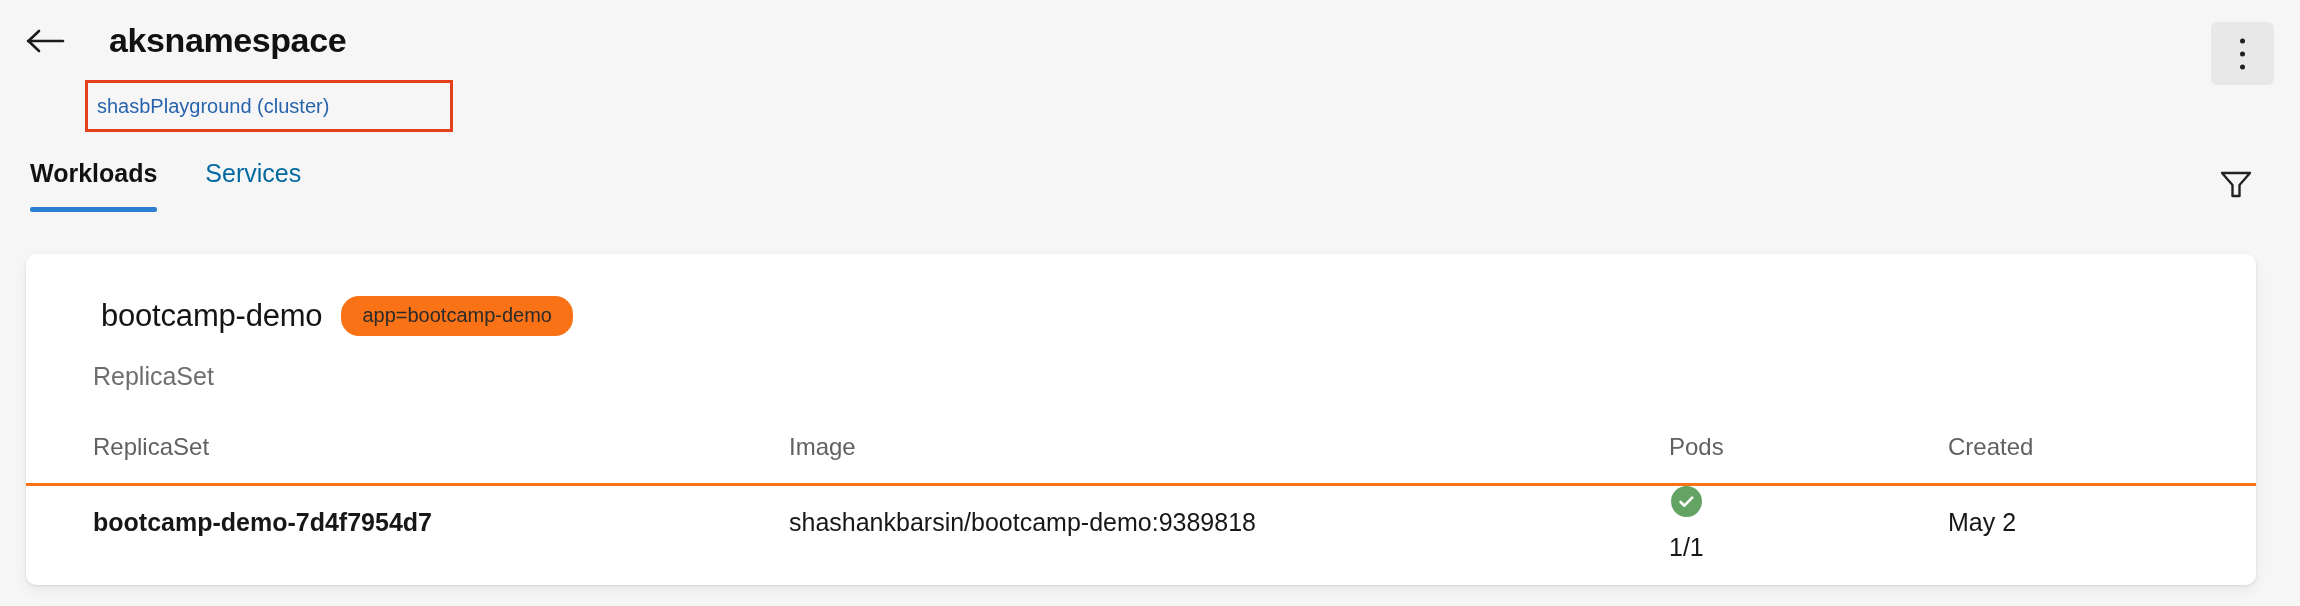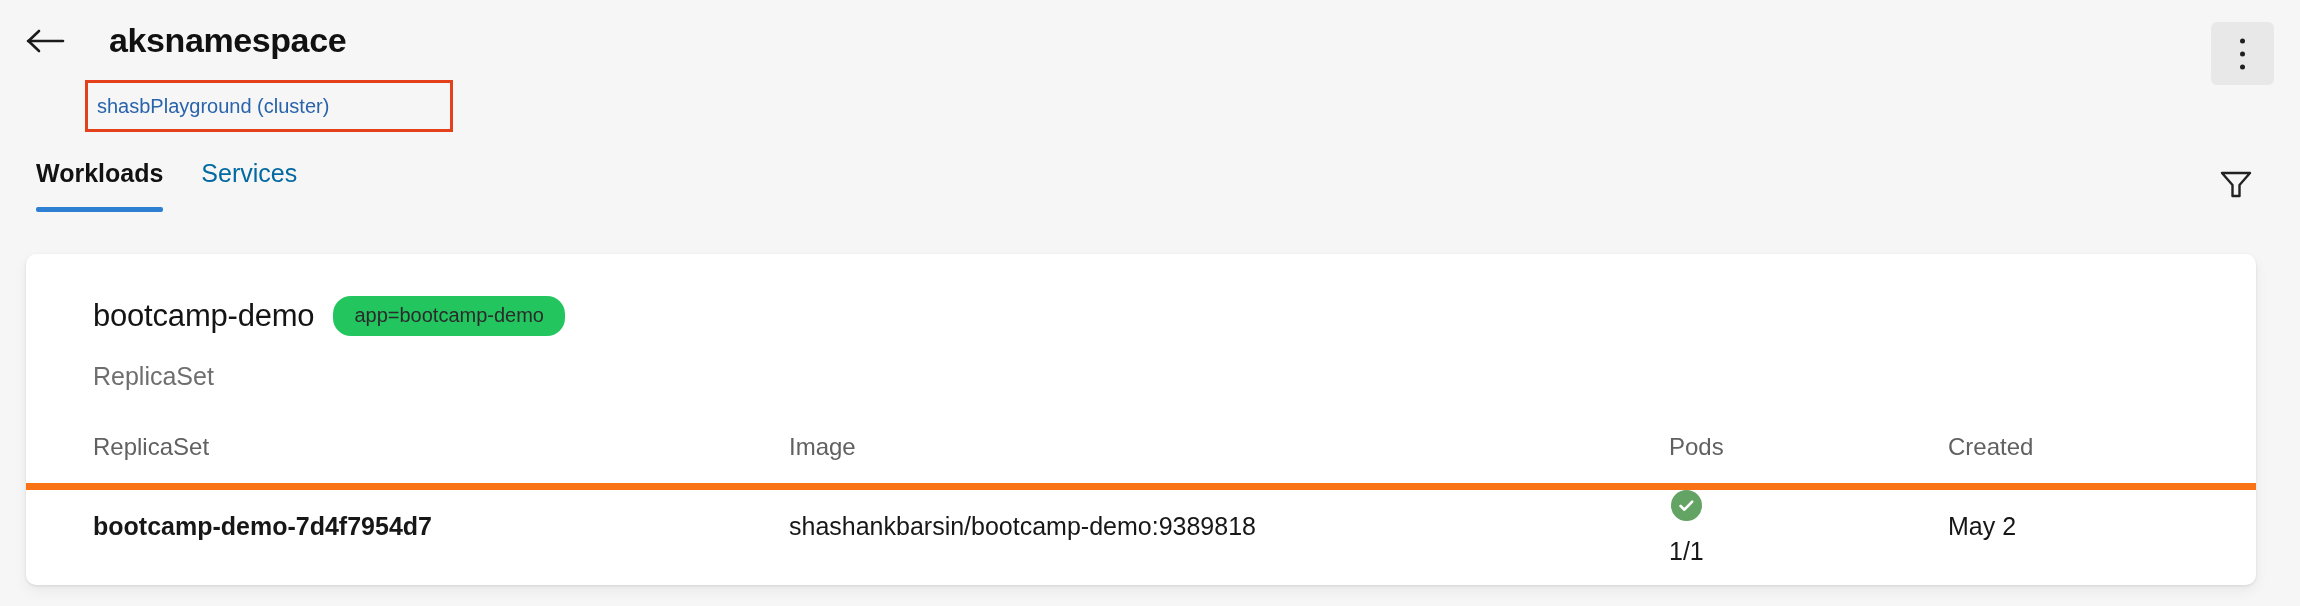--- a/index.html
+++ b/index.html
@@ -97,25 +97,25 @@
   
   .tabbar {
     position: absolute;
     left: 0;
     top: 148px;
     width: 2300px;
     height: 74px;
   }
   .tabs {
     position: absolute;
-    left: 36px;
+    left: 30px;
     top: 0;
     display: flex;
     align-items: flex-start;
-    gap: 38px;
+    gap: 48px;
   }
   .tab {
     position: relative;
     padding: 10px 0 24px 0;
     font-size: 25px;
     line-height: 30px;
     color: #0369a1;
     white-space: nowrap;
     cursor: pointer;
   }
@@ -157,39 +157,39 @@
   }
 
   .card-head {
     position: absolute;
     left: 0; top: 0;
     width: 100%;
     height: 157px;
   }
   .wl-title-row {
     position: absolute;
-    left: 67px;
+    left: 75px;
     top: 42px;
     display: flex;
     align-items: center;
     gap: 19px;
   }
   .wl-name {
     font-size: 31px;
     line-height: 36px;
     font-weight: normal;
     color: #141414;
     white-space: nowrap;
     letter-spacing: -0.2px;
   }
   .wl-chip {
     font-size: 20px;
     line-height: 20px;
     color: #2b2b2b;
-    background: #22c55e;
+    background: #f97316;
     border-radius: 18px;
     padding: 9px 21px 11px 21px;
     white-space: nowrap;
   }
   .wl-kind {
     position: absolute;
     left: 67px;
     top: 107px;
     font-size: 25px;
     line-height: 30px;
@@ -204,21 +204,21 @@
     top: 157px;
     width: 100%;
   }
   .row {
     position: relative;
     height: 72px;
   }
   .row.head { height: 72px; }
   .row.body {
     height: 72px;
-    border-top: 7px solid #f97316;
+    border-top: 3px solid #f97316;
   }
   .cell {
     position: absolute;
     top: 0;
     height: 72px;
     display: flex;
     align-items: center;
     white-space: nowrap;
   }
   .c-replicaset { left: 67px; }

